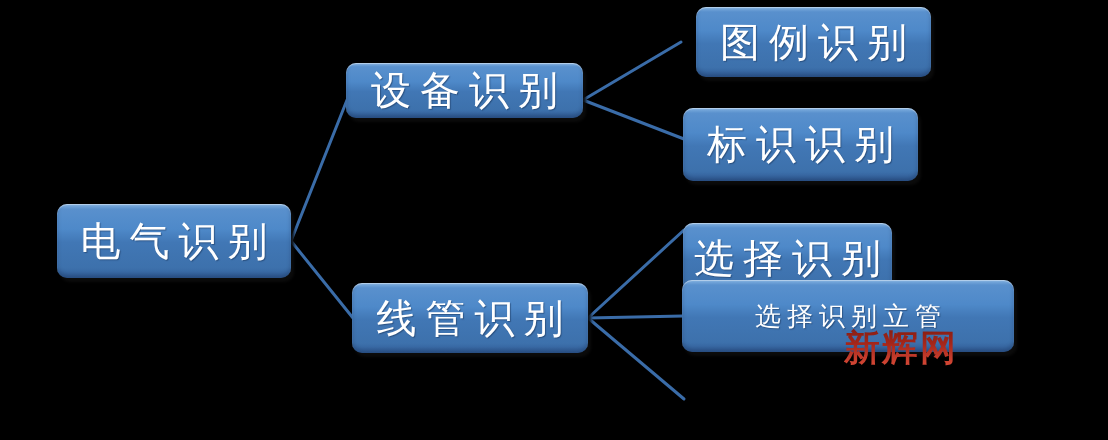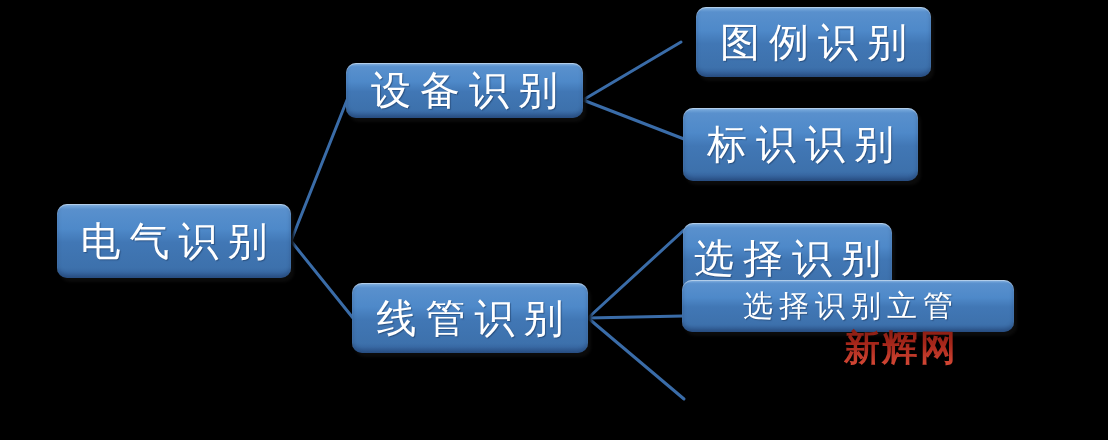--- a/index.html
+++ b/index.html
@@ -45,22 +45,22 @@
     text-indent: 9px;
     white-space: nowrap;
     text-shadow: 1px 1px 1px rgba(30,60,100,0.6);
   }
   #node-electrical   { left: 57px;  top: 204px; width: 234px; height: 74px; }
   #node-equipment    { left: 346px; top: 63px;  width: 237px; height: 55px; }
   #node-legend       { left: 696px; top: 7px;   width: 235px; height: 70px; }
   #node-marking      { left: 683px; top: 108px; width: 235px; height: 73px; }
   #node-conduit      { left: 352px; top: 283px; width: 236px; height: 70px; justify-content: center; }
   #node-selection    { left: 683px; top: 195px; width: 209px; height: 70px; margin-top: 28px; }
-  #node-selection-riser { left: 682px; top: 280px; width: 332px; height: 52px;
-                          font-size: 30px; letter-spacing: 6px; text-indent: 6px; }
+  #node-selection-riser { left: 682px; top: 280px; width: 332px; height: 72px;
+                          font-size: 26px; letter-spacing: 6px; text-indent: 6px; }
   #node-circuit      { left: 683px; top: 364px; width: 241px; height: 71px; }
 
   #watermark {
     position: absolute;
     left: 844px;
     top: 324px;
     z-index: 5;
     font-family: "DejaVu Sans", sans-serif;
     font-weight: bold;
     font-size: 36px;

